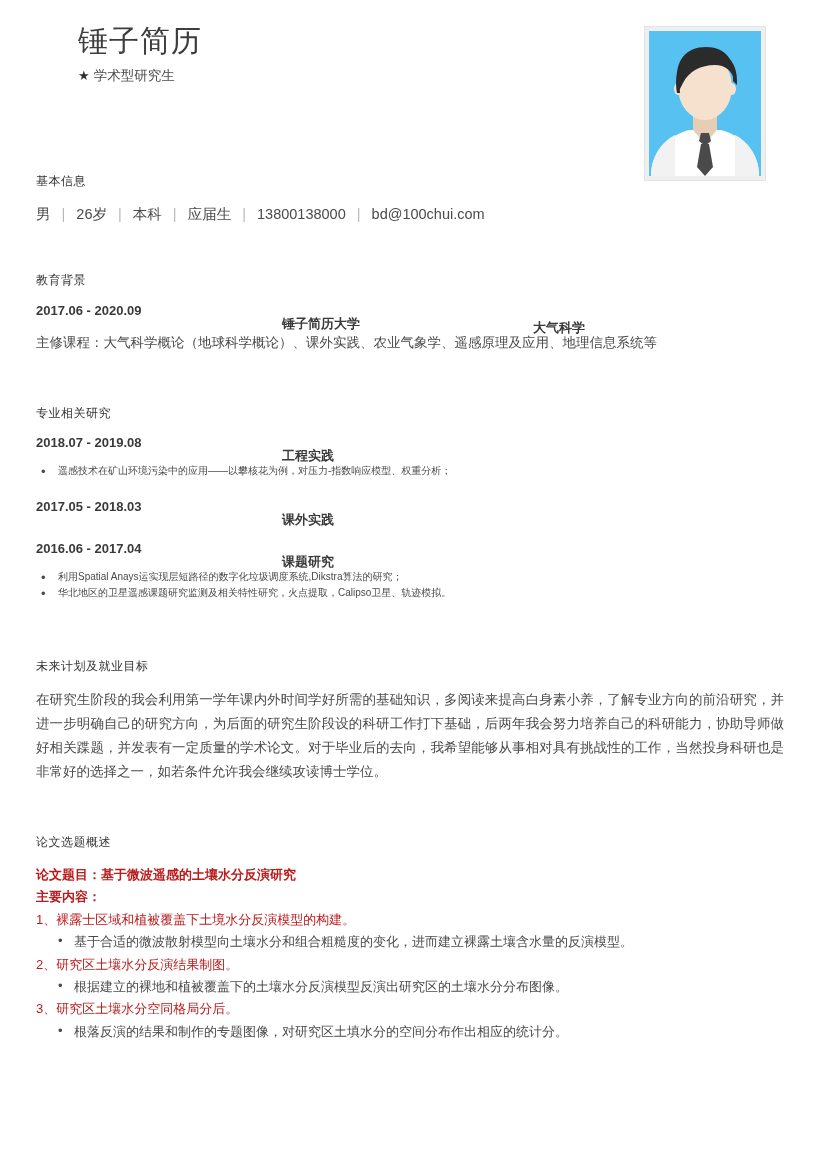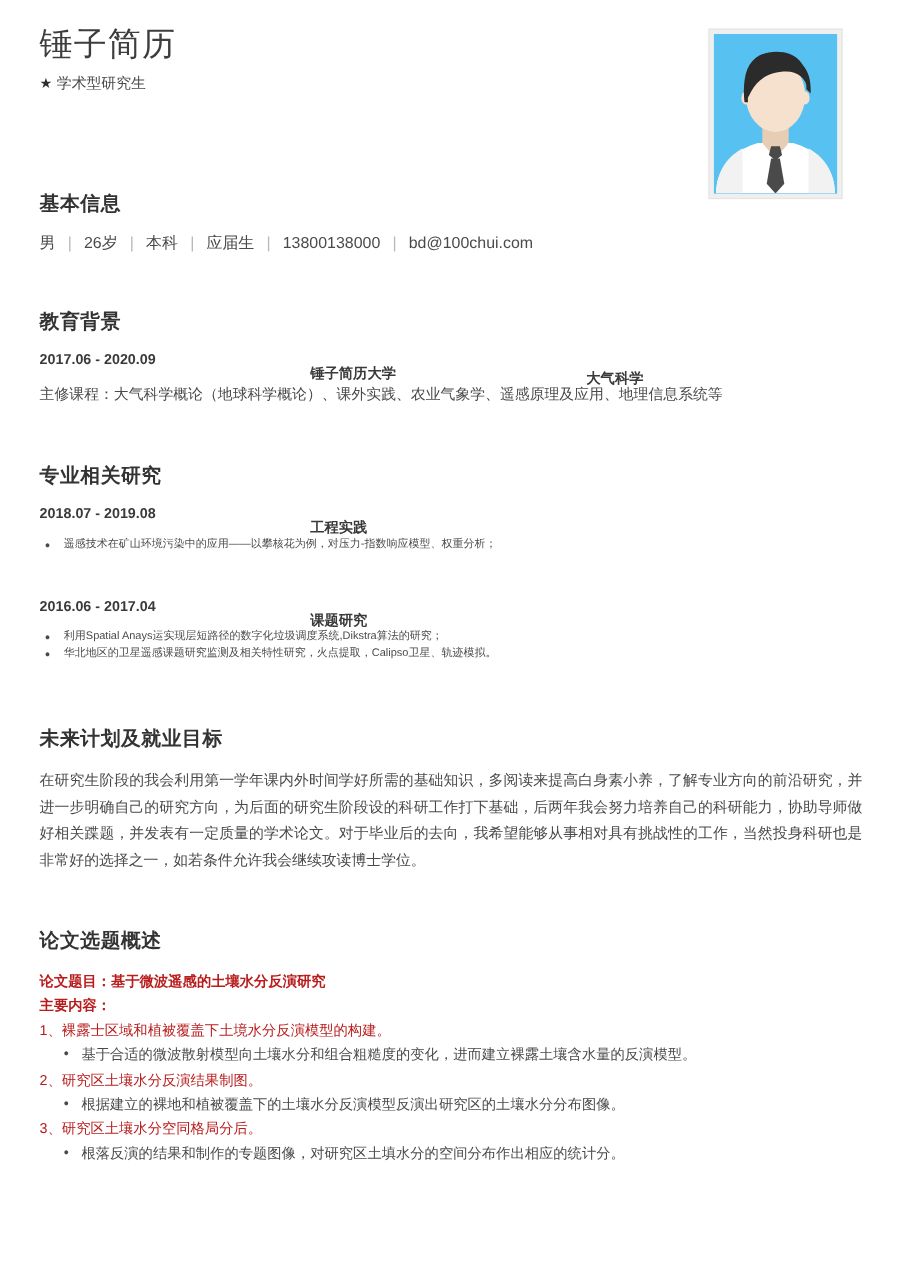--- a/index.html
+++ b/index.html
@@ -22,20 +22,21 @@
     box-sizing: border-box;
     padding: 0 36px;
   }
 
   
   .header {
     position: relative;
     padding-top: 22px;
     height: 170px;
     box-sizing: border-box;
+    margin-left: 42px;
   }
   .name {
     font-size: 30px;
     font-weight: 400;
     color: #3d3d3d;
     letter-spacing: 1px;
     margin: 0;
     line-height: 1.25;
   }
   .subtitle {
@@ -66,22 +67,22 @@
     width: 100%;
     height: 100%;
     background: #57c1f2;
     overflow: hidden;
   }
   .photo svg { display: block; width: 100%; height: 100%; }
 
   
   .section { margin-top: 4px; }
   .section-title {
-    font-size: 18px;
-    font-weight: bold;
+    font-size: 12px;
+    font-weight: normal;
     color: #333333;
     letter-spacing: 0.5px;
     margin: 0 0 14px 0;
     line-height: 1.3;
   }
   .sec-gap-1 { margin-top: 48px; }
   .sec-gap-2 { margin-top: 52px; }
   .sec-gap-3 { margin-top: 58px; }
   .sec-gap-4 { margin-top: 50px; }
 
@@ -247,20 +248,24 @@
         <span class="entry-date">2018.07 - 2019.08</span>
         <span class="entry-org">工程实践</span>
       </div>
       <ul class="bullets">
         <li>遥感技术在矿山环境污染中的应用——以攀核花为例，对压力-指数响应模型、权重分析；</li>
       </ul>
     </div>
     <div class="entry-gap"></div>
 
     <div class="entry">
+      <div class="entry-head">
+        <span class="entry-date">2017.05 - 2018.03</span>
+        <span class="entry-org">课外实践</span>
+      </div>
     </div>
     <div class="entry-gap"></div>
 
     <div class="entry">
       <div class="entry-head">
         <span class="entry-date">2016.06 - 2017.04</span>
         <span class="entry-org">课题研究</span>
       </div>
       <ul class="bullets">
         <li>利用Spatial Anays运实现层短路径的数字化垃圾调度系统,Dikstra算法的研究；</li>

